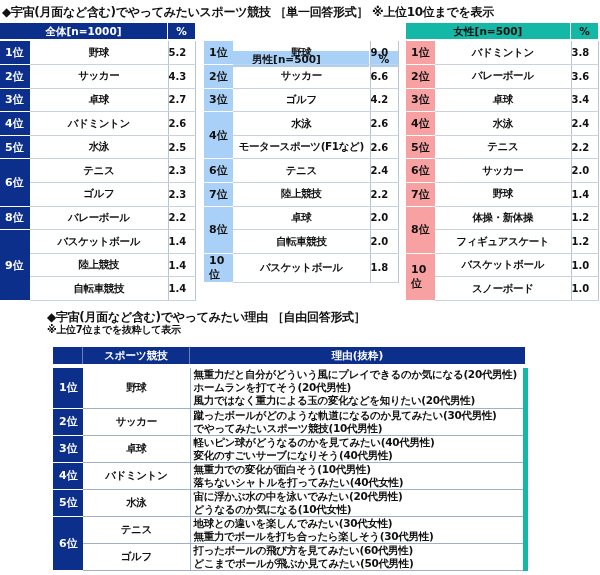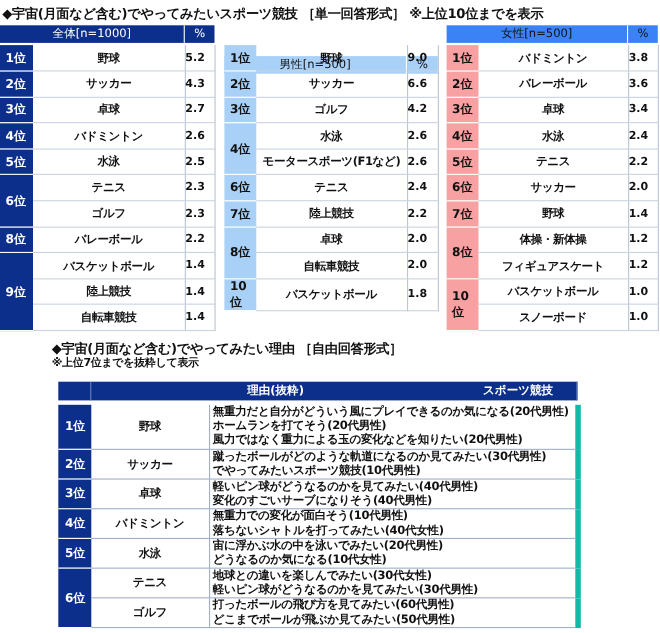--- a/index.html
+++ b/index.html
@@ -4,29 +4,29 @@
 <style>
   * { box-sizing: border-box; margin: 0; padding: 0; }
   body { width: 600px; height: 575px; background: #ffffff; position: relative; overflow: hidden;
          font-family: "DejaVu Sans", "Liberation Sans", sans-serif; color: #111; }
   .title { position: absolute; font-size: 12px; font-weight: bold; white-space: nowrap; letter-spacing: -0.3px; }
   table { border-collapse: collapse; table-layout: fixed; position: absolute; }
   .rank-table td { height: 23.6px; font-size: 10.5px; font-weight: bold; border-bottom: 1px solid #c9d3e0; }
   .rank-table td.name { text-align: center; border-right: 1px solid #b9c4d4; letter-spacing: -0.4px; white-space: nowrap; }
   .rank-table td.pct { padding-right: 3px; font-weight: bold; font-size: 10px; border-right: 1px solid #b9c4d4; }
   .rank-table td.rank { text-align: left; padding-left: 5px; border-bottom: 1px solid #ffffff; font-size: 11px; }
-  .hdr { position: absolute; height: 16px; top: 23px; font-size: 10.5px; font-weight: normal; display: flex; justify-content: space-between; }
+  .hdr { position: absolute; height: 16px; top: 23px; font-size: 10.5px; font-weight: bold; display: flex; justify-content: space-between; }
   .hdr .h-main { text-align: center; line-height: 16px; border-right: 1px solid #ffffff; }
   .hdr .h-pct { text-align: center; line-height: 16px; }
   .t-total .rank { background: #0d2f8c; color: #fff; }
   .t-male .rank { background: #a9d1f7; color: #111; }
   .t-female .rank { background: #f8a1a3; color: #111; }
   .hdr-total { background: #0d2f8c; color: #fff; }
   .hdr-male { background: #a9d1f7; color: #111; }
-  .hdr-female { background: #3b82f6; color: #111; }
+  .hdr-female { background: #14b8a6; color: #111; }
   .bt-hdr { position: absolute; left: 53px; top: 347px; width: 472px; height: 17px; background: #0d2f8c; color: #fff; display: flex;
             font-size: 10.5px; font-weight: bold; }
   .bt-hdr div { line-height: 17px; text-align: center; border-right: 1px solid #6b80b8; }
   .reason-table td { font-size: 10.5px; font-weight: bold; border-bottom: 1px solid #9fb0c8; vertical-align: middle; }
   .reason-table td.rank { background: #0d2f8c; color: #fff; padding-left: 6px; border-bottom: 1px solid #ffffff; font-size: 11px; }
   .reason-table td.sport { text-align: center; border-right: 1px solid #9fb0c8; letter-spacing: -0.4px; }
   .reason-table td.reasons { padding-left: 3px; border-right: 5px solid #14b8a6; line-height: 13px; letter-spacing: -0.3px; }
   .reason-line { white-space: nowrap; display: block; }
 </style>
 </head>
@@ -226,22 +226,22 @@
         <td class="pct">1.0</td>
       </tr>
     </tbody>
 </table>
 
 <div class="title" style="left:47px; top:309px;">◆宇宙(月面など含む)でやってみたい理由 ［自由回答形式］</div>
 <div class="title" style="left:47px; top:323px; font-size:10px;">※上位7位までを抜粋して表示</div>
 
 <div class="bt-hdr">
   <div style="width:30px;"></div>
+  <div style="width:107px;">スポーツ競技</div>
   <div style="width:335px; border-right:none;">理由(抜粋)</div>
-  <div style="width:107px;">スポーツ競技</div>
 </div>
 
 <table class="reason-table" style="left:53px; top:368px; width:472px;">
   <colgroup>
       <col style="width:30px">
       <col style="width:107px">
       <col style="width:335px">
     </colgroup>
   <tbody id="reason-body">
       <tr style="height: 40px;">
@@ -283,21 +283,21 @@
         <td class="reasons">
           <span class="reason-line">宙に浮かぶ水の中を泳いでみたい(20代男性)</span>
           <span class="reason-line">どうなるのか気になる(10代女性)</span>
         </td>
       </tr>
       <tr style="height: 27px;">
         <td class="rank" rowspan="2">6位</td>
         <td class="sport">テニス</td>
         <td class="reasons">
           <span class="reason-line">地球との違いを楽しんでみたい(30代女性)</span>
-          <span class="reason-line">軽いピン球がどうなるのかを見てみたい(30代男性)</span>
+          <span class="reason-line">無重力でボールを打ち合ったら楽しそう(30代男性)</span>
         </td>
       </tr>
       <tr style="height: 27px;">
         <td class="sport">ゴルフ</td>
         <td class="reasons">
           <span class="reason-line">打ったボールの飛び方を見てみたい(60代男性)</span>
           <span class="reason-line">どこまでボールが飛ぶか見てみたい(50代男性)</span>
         </td>
       </tr>
     </tbody>

